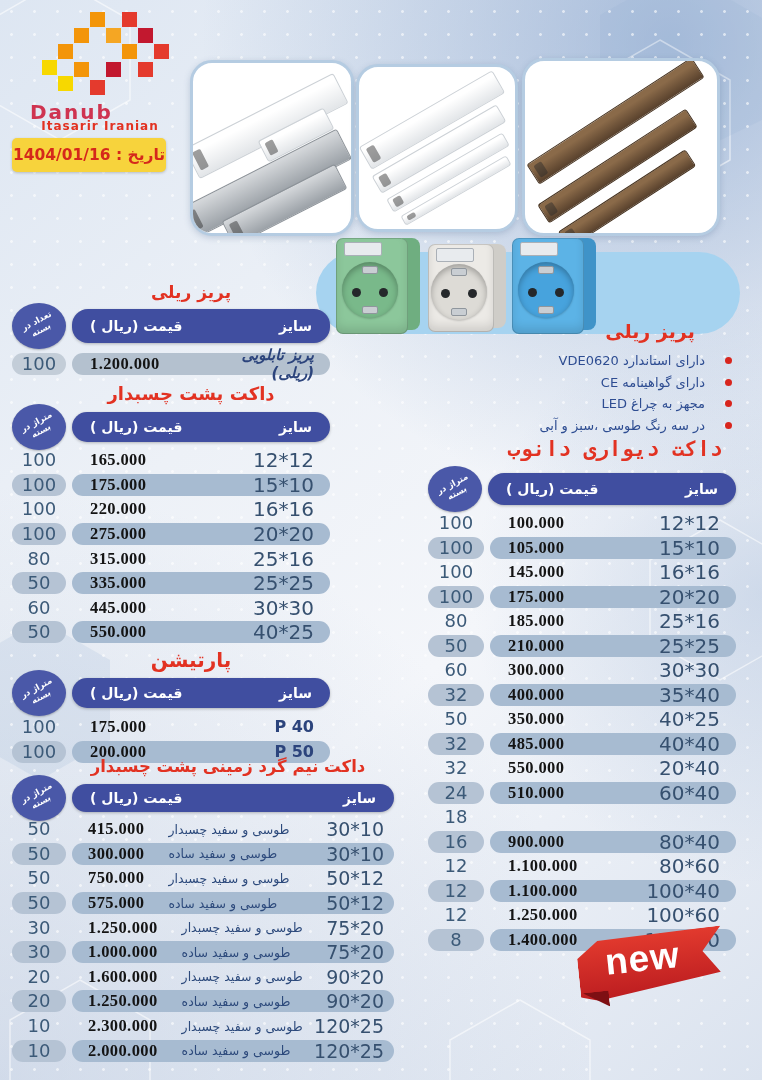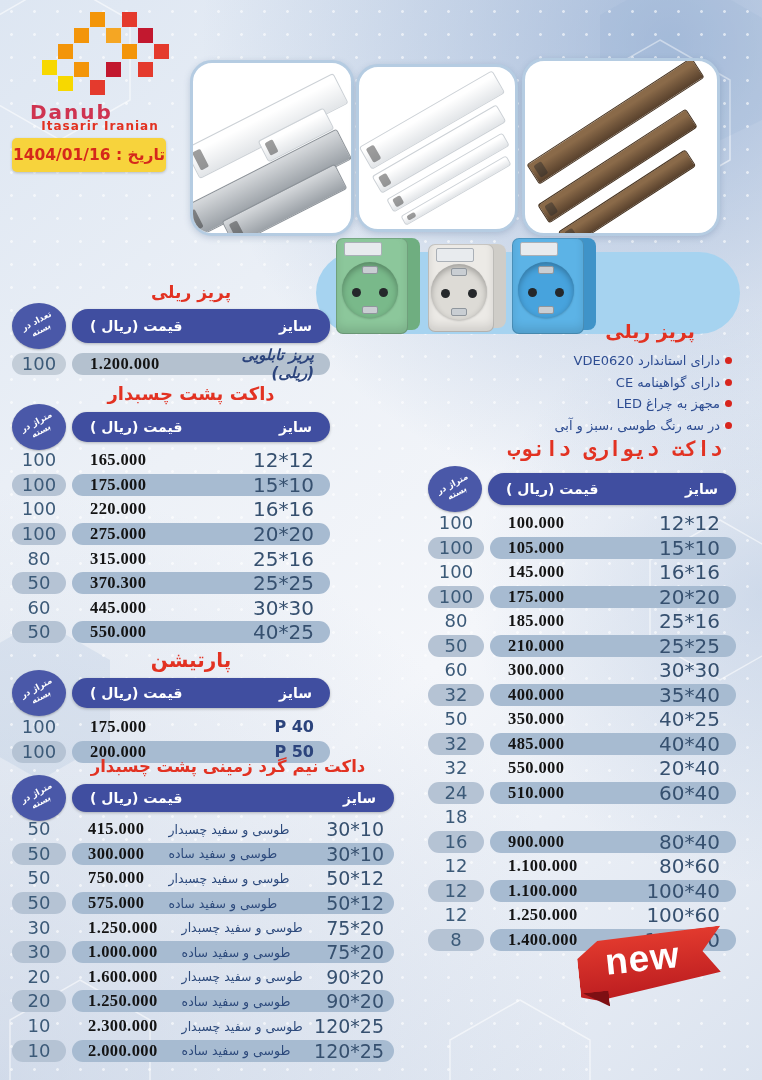--- a/index.html
+++ b/index.html
@@ -104,21 +104,21 @@
   .t5 .title{position:relative;left:62px;width:250px;font-size:21px;margin-bottom:8px;font-family:Liberation Mono, monospace;}
   .t5 .thead{height:38px;margin-bottom:3px;}
   .t5 .hpill{height:32px;}
   .t5 .row{height:24.5px;}
   .t5 .q{width:56px;}
   
   .features{position:absolute;left:420px;top:320px;width:312px;}
   .feat-title{position:absolute;left:130px;top:0;width:200px;text-align:center;
     color:#e23222;font-weight:bold;font-size:19px;}
   .feat-list{position:absolute;left:0;top:33px;width:312px;display:flex;flex-direction:column;gap:6.5px;}
-  .feat{display:flex;align-items:center;gap:5px;justify-content:flex-start;}
+  .feat{display:flex;align-items:center;gap:20px;justify-content:flex-start;}
   .feat .dot{flex:none;width:7px;height:7px;border-radius:50%;background:#d8251d;}
   .feat .t{font-size:13px;color:#2e4d92;}
   
   .ribbon{position:absolute;left:578px;top:933px;width:146px;height:62px;transform:rotate(-6deg);}
   .ribbon .band{position:absolute;inset:0;background:linear-gradient(180deg,#e23a2e,#bc1d20);
     clip-path:polygon(0 30%, 15% 4%, 100% 0, 86% 38%, 97% 74%, 12% 100%, 0 92%);}
   .ribbon .fold{position:absolute;left:2px;bottom:-7px;width:26px;height:16px;background:#7e0f13;
     clip-path:polygon(0 0, 100% 0, 100% 100%);}
   .ribbon .txt{position:absolute;left:0;right:16px;top:6px;text-align:center;color:#fff;
     font-weight:bold;font-size:37px;line-height:1;letter-spacing:1px;
@@ -297,21 +297,21 @@
           <span class="q">80</span>
           <div class="pill">
             <span class="p">315.000</span>
             <span class="s">25*16</span>
           </div>
         </div>
 
         <div class="row">
           <span class="q">50</span>
           <div class="pill">
-            <span class="p">370.300</span>
+            <span class="p">335.000</span>
             <span class="s">25*25</span>
           </div>
         </div>
 
         <div class="row">
           <span class="q">60</span>
           <div class="pill">
             <span class="p">445.000</span>
             <span class="s">30*30</span>
           </div>

